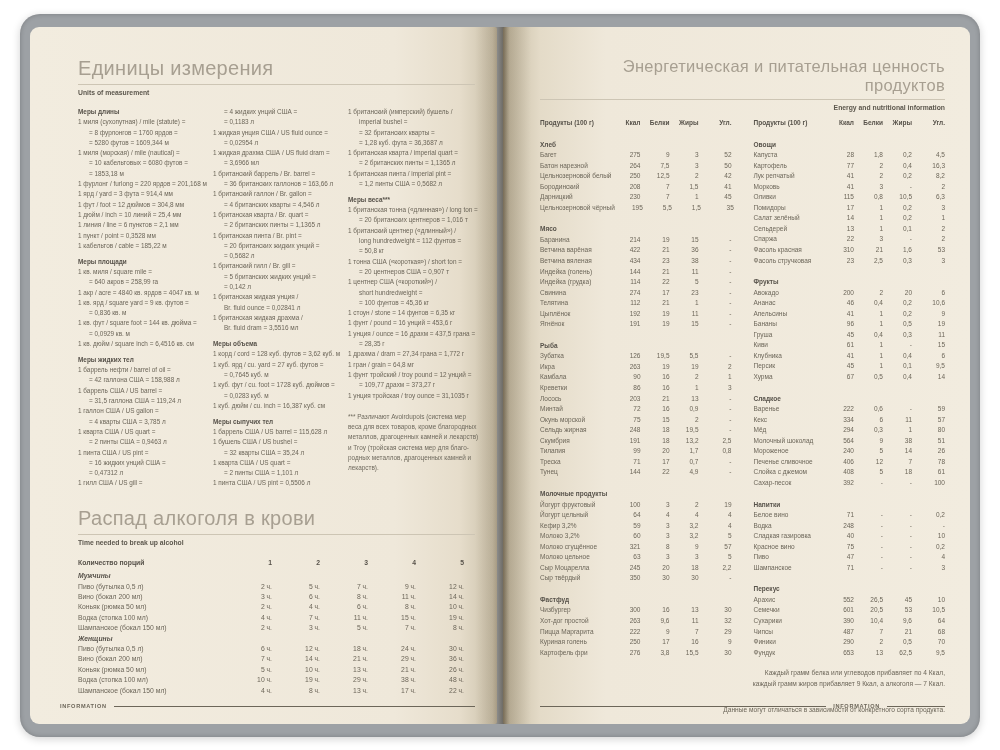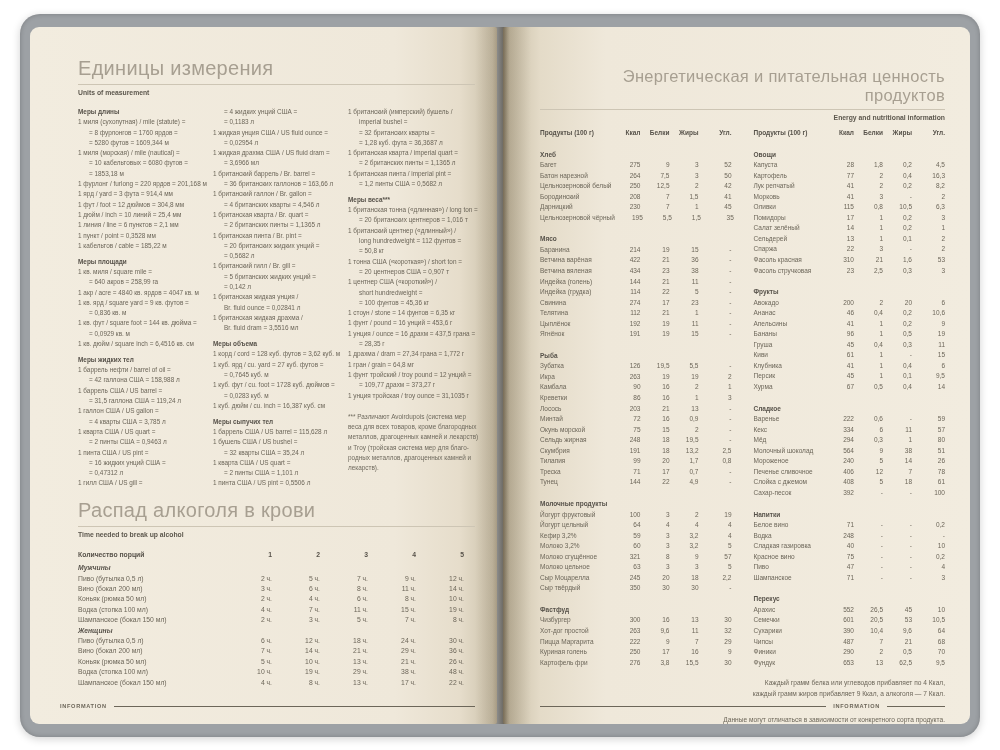--- a/index.html
+++ b/index.html
@@ -2,40 +2,40 @@
 <html><head>
 <meta charset="utf-8">
 <style>
   html,body{margin:0;padding:0;background:#fff;width:1000px;height:750px;
     font-family:"Liberation Sans", sans-serif;-webkit-font-smoothing:antialiased;}
   .book{position:absolute;left:20px;top:14px;width:960px;height:723px;
     background:#9da1a5;border-radius:20px;box-shadow:0 2px 8px rgba(0,0,0,.18), inset 0 0 5px rgba(0,0,0,.22);}
   .page{position:absolute;top:13px;height:697px;width:467px;box-sizing:border-box;overflow:hidden;}
   .page.left{left:10px;border-radius:9px 2px 2px 9px;padding:30px 22px 0 48px;
     background:linear-gradient(90deg,#f2ecdf 0%,#efe8da 78%,#e6ddcb 92%,#cdc3ac 99%,#bdb29a 100%);}
-  .page.right{left:483px;border-radius:2px 9px 9px 2px;padding:40px 25px 0 37px;
+  .page.right{left:483px;border-radius:2px 9px 9px 2px;padding:30px 25px 0 37px;
     background:linear-gradient(270deg,#f2ecdf 0%,#efe8da 78%,#e4dbc8 92%,#c9bfa7 99%,#b7ac94 100%);}
   .spine{position:absolute;left:455px;top:13px;width:56px;height:697px;z-index:3;pointer-events:none;
     background:linear-gradient(90deg,rgba(80,64,42,0) 0%,rgba(80,64,42,.18) 38%,rgba(52,40,22,.42) 49%,rgba(52,40,22,.46) 51%,rgba(80,64,42,.18) 62%,rgba(80,64,42,0) 100%);}
   h1{margin:0;font-weight:400;color:#a79f91;letter-spacing:.3px;}
   .page.left h1{font-size:20px;}
   .page.right h1{font-size:16.5px;text-align:right;}
   .rule{border-top:1px solid #cdc5b4;margin-top:4px;}
   .subtitle{margin-top:4px;font-size:6.8px;font-weight:700;color:#5c574d;}
   .page.right .subtitle{text-align:right;}
   
   .units{display:flex;gap:8px;margin-top:11px;}
   .ucol{flex:1;min-width:0;}
   .u-line{font-size:6.4px;line-height:10.3px;color:#6c6659;white-space:nowrap;}
   .u-line[data-kind="h"]{font-weight:700;color:#57524a;}
   .u-line[data-kind="c"]{padding-left:11px;}
   .u-line[data-kind="g"]{height:5.5px;line-height:5.5px;}
   .u-line[data-kind="note"]{color:#6f6a5e;}
   
-  .alc-section{margin-top:10px;}
+  .alc-section{margin-top:18px;}
   .alc-table{margin-top:12px;font-size:6.8px;color:#6c6659;}
   .alc-row,.alc-head-row{display:grid;grid-template-columns:146px repeat(5,48px);line-height:10.4px;}
   .alc-head-row{font-weight:700;color:#57524a;margin-bottom:3px;}
   .alc-val{text-align:right;}
   .alc-gname{font-weight:700;font-style:italic;color:#57524a;line-height:10.4px;}
   
   .tables{display:flex;gap:22px;margin-top:7px;}
   .ntable{flex:1;min-width:0;font-size:6.5px;color:#6c6659;}
   .nt-head,.nt-row{display:grid;grid-template-columns:1fr 28px 29px 29px 33px;line-height:10.55px;white-space:nowrap;}
   .nt-head{font-weight:700;color:#57524a;margin-bottom:6px;}

